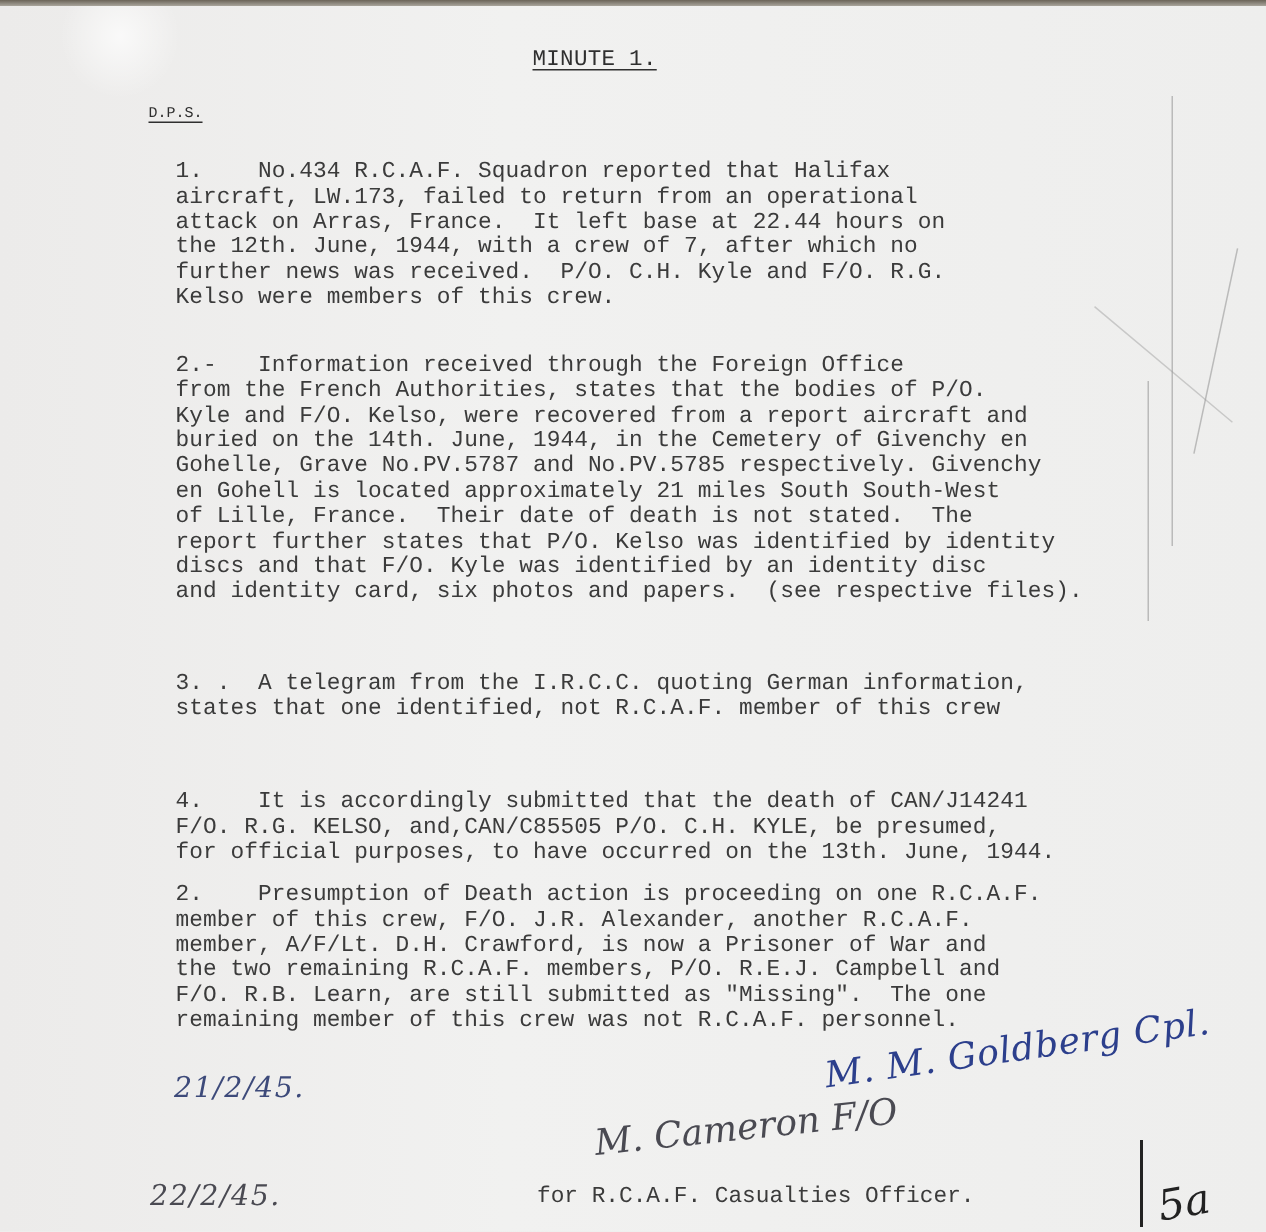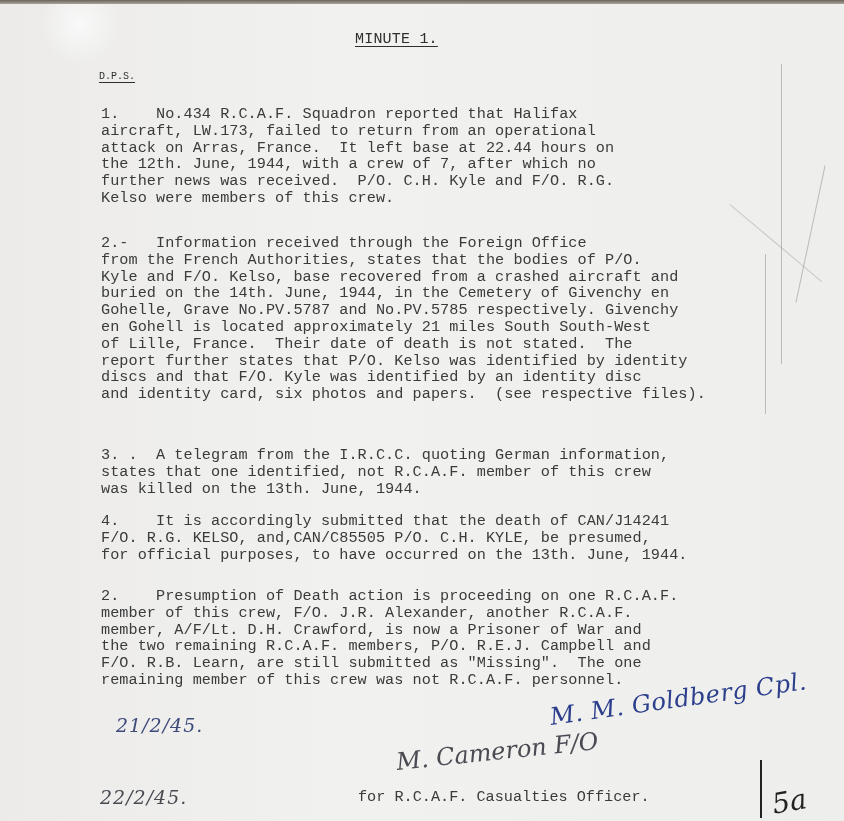--- a/index.html
+++ b/index.html
@@ -63,20 +63,21 @@
       position: absolute;
       left: 101px;
       font-size: 15.2px;
       line-height: 16.8px;
       letter-spacing: 0.05px;
       color: #3b3b3b;
     }
     .para .line {
       display: block;
       white-space: pre;
+      margin-left: 16px;
     }
     .hand-date {
       position: absolute;
       font-family: "DejaVu Serif", serif;
       font-style: italic;
       font-size: 19px;
       color: #3d4a7a;
       letter-spacing: 1px;
     }
     .sig-goldberg {
@@ -143,37 +144,36 @@
   <span class="line">aircraft, LW.173, failed to return from an operational</span>
   <span class="line">attack on Arras, France.  It left base at 22.44 hours on</span>
   <span class="line">the 12th. June, 1944, with a crew of 7, after which no</span>
   <span class="line">further news was received.  P/O. C.H. Kyle and F/O. R.G.</span>
   <span class="line">Kelso were members of this crew.</span>
 </div>
 
 <div class="para" style="top:235px;">
   <span class="line">2.-   Information received through the Foreign Office</span>
   <span class="line">from the French Authorities, states that the bodies of P/O.</span>
-  <span class="line">Kyle and F/O. Kelso, base recovered from a crashed aircraft and</span>
+  <span class="line">Kyle and F/O. Kelso, were recovered from a report aircraft and</span>
   <span class="line">buried on the 14th. June, 1944, in the Cemetery of Givenchy en</span>
   <span class="line">Gohelle, Grave No.PV.5787 and No.PV.5785 respectively. Givenchy</span>
   <span class="line">en Gohell is located approximately 21 miles South South-West</span>
   <span class="line">of Lille, France.  Their date of death is not stated.  The</span>
   <span class="line">report further states that P/O. Kelso was identified by identity</span>
   <span class="line">discs and that F/O. Kyle was identified by an identity disc</span>
   <span class="line">and identity card, six photos and papers.  (see respective files).</span>
 </div>
 
 <div class="para" style="top:447px;">
   <span class="line">3. .  A telegram from the I.R.C.C. quoting German information,</span>
   <span class="line">states that one identified, not R.C.A.F. member of this crew</span>
-  <span class="line">was killed on the 13th. June, 1944.</span>
 </div>
 
-<div class="para" style="top:513px;">
+<div class="para" style="top:526px;">
   <span class="line">4.    It is accordingly submitted that the death of CAN/J14241</span>
   <span class="line">F/O. R.G. KELSO, and,CAN/C85505 P/O. C.H. KYLE, be presumed,</span>
   <span class="line">for official purposes, to have occurred on the 13th. June, 1944.</span>
 </div>
 
 <div class="para" style="top:588px;">
   <span class="line">2.    Presumption of Death action is proceeding on one R.C.A.F.</span>
   <span class="line">member of this crew, F/O. J.R. Alexander, another R.C.A.F.</span>
   <span class="line">member, A/F/Lt. D.H. Crawford, is now a Prisoner of War and</span>
   <span class="line">the two remaining R.C.A.F. members, P/O. R.E.J. Campbell and</span>

